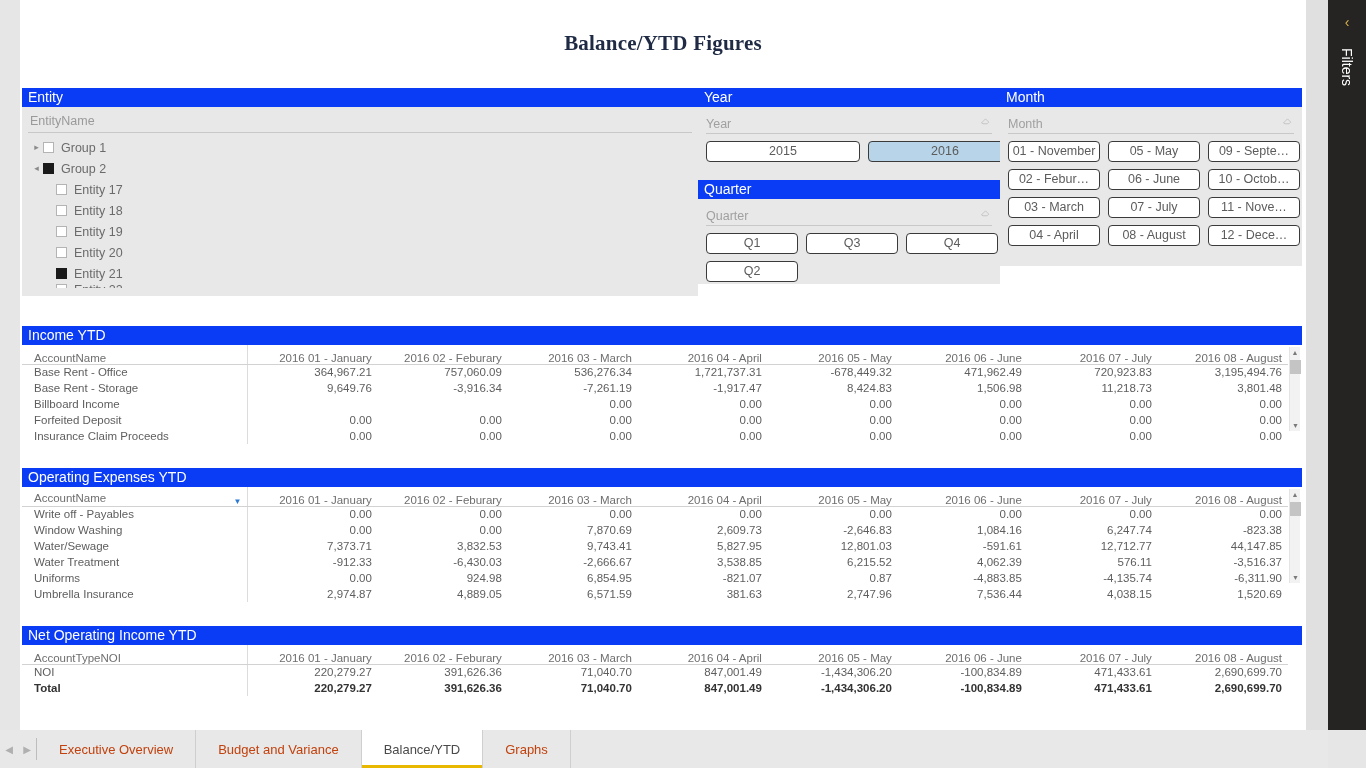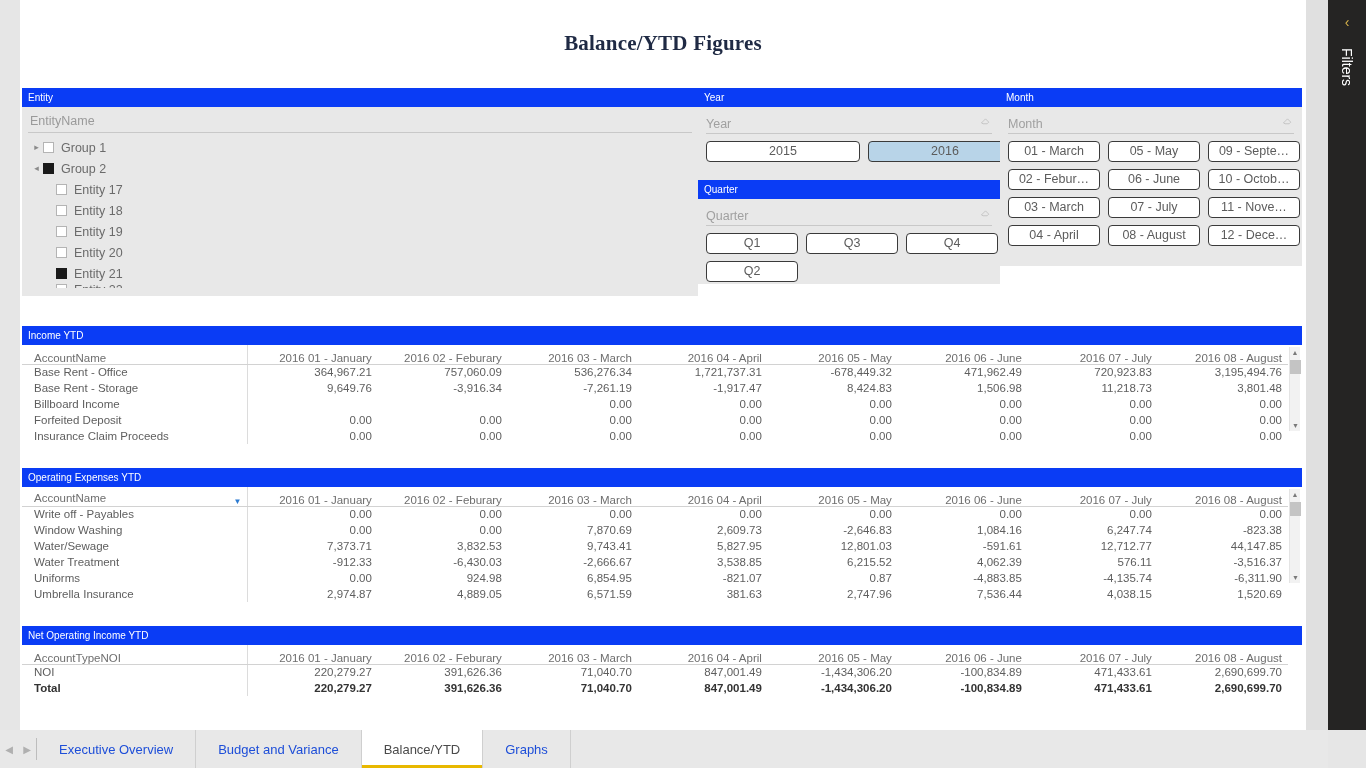--- a/index.html
+++ b/index.html
@@ -26,21 +26,21 @@
     text-align: center;
     font-family: "Liberation Serif", serif;
     font-weight: bold; font-size: 21px; color: #1f2a44;
     letter-spacing: .2px;
   }
 
   
   .visual { position: absolute; background: #e8e8e8; }
   .visual-header {
     height: 19px; background: #0a3cf5; color: #ffffff;
-    font-size: 10px; line-height: 19px; padding-left: 6px;
+    font-size: 14px; line-height: 19px; padding-left: 6px;
     white-space: nowrap; overflow: hidden;
   }
   .visual-body { position: relative; }
 
   
   #entity { left: 2px; top: 88px; width: 676px; height: 208px; }
   #entity .visual-body { height: 181px; padding: 6px 6px 0 6px; overflow: hidden; }
   .slicer-field {
     font-size: 12.5px; color: #9a9a9a; padding: 1px 0 4px 2px;
     border-bottom: 1px solid #c8c8c8; margin-bottom: 4px;
@@ -131,21 +131,21 @@
   
   .tabbar {
     position: absolute; left: 0; bottom: 0; width: 1328px; height: 38px;
     background: #e8e8e8; display: flex; align-items: stretch;
   }
   .tab-nav { width: 36px; display: flex; align-items: center; justify-content: space-around; }
   .tab-nav span { font-size: 10px; color: #b0b0b0; }
   .tab-sep { width: 1px; background: #bdbdbd; margin: 8px 0; }
   .tab {
     padding: 0 22px; display: flex; align-items: center;
-    font-size: 13px; color: #1d4ed8; white-space: nowrap;
+    font-size: 13px; color: #c2410c; white-space: nowrap;
     border-right: 1px solid #cfcfcf; position: relative;
   }
   .tab.active { background: #ffffff; color: #4a4a4a; }
   .tab.active::after {
     content: ""; position: absolute; left: 0; right: 0; bottom: 0;
     height: 3px; background: #e8b800;
   }
   .tab-tail { flex: 1; }
 
   
@@ -266,21 +266,21 @@
         <div class="slicer-head">
           <span class="name">Month</span>
           <span class="eraser-icon">
             <svg width="13" height="13" viewBox="0 0 16 16">
                 <path d="M3 11 L8 6 L12 10 L10 12 L5 12 Z" fill="none" stroke="#8a8a8a" stroke-width="1"></path>
               </svg>
           </span>
         </div>
         <div class="chip-grid">
           <div class="chip-col" id="month-col-1">
-              <div class="chip m-chip">01 - March</div>
+              <div class="chip m-chip">01 - November</div>
               <div class="chip m-chip">02 - Febur…</div>
               <div class="chip m-chip">03 - March</div>
               <div class="chip m-chip">04 - April</div>
             </div>
           <div class="chip-col" id="month-col-2">
               <div class="chip m-chip">05 - May</div>
               <div class="chip m-chip">06 - June</div>
               <div class="chip m-chip">07 - July</div>
               <div class="chip m-chip">08 - August</div>
             </div>

